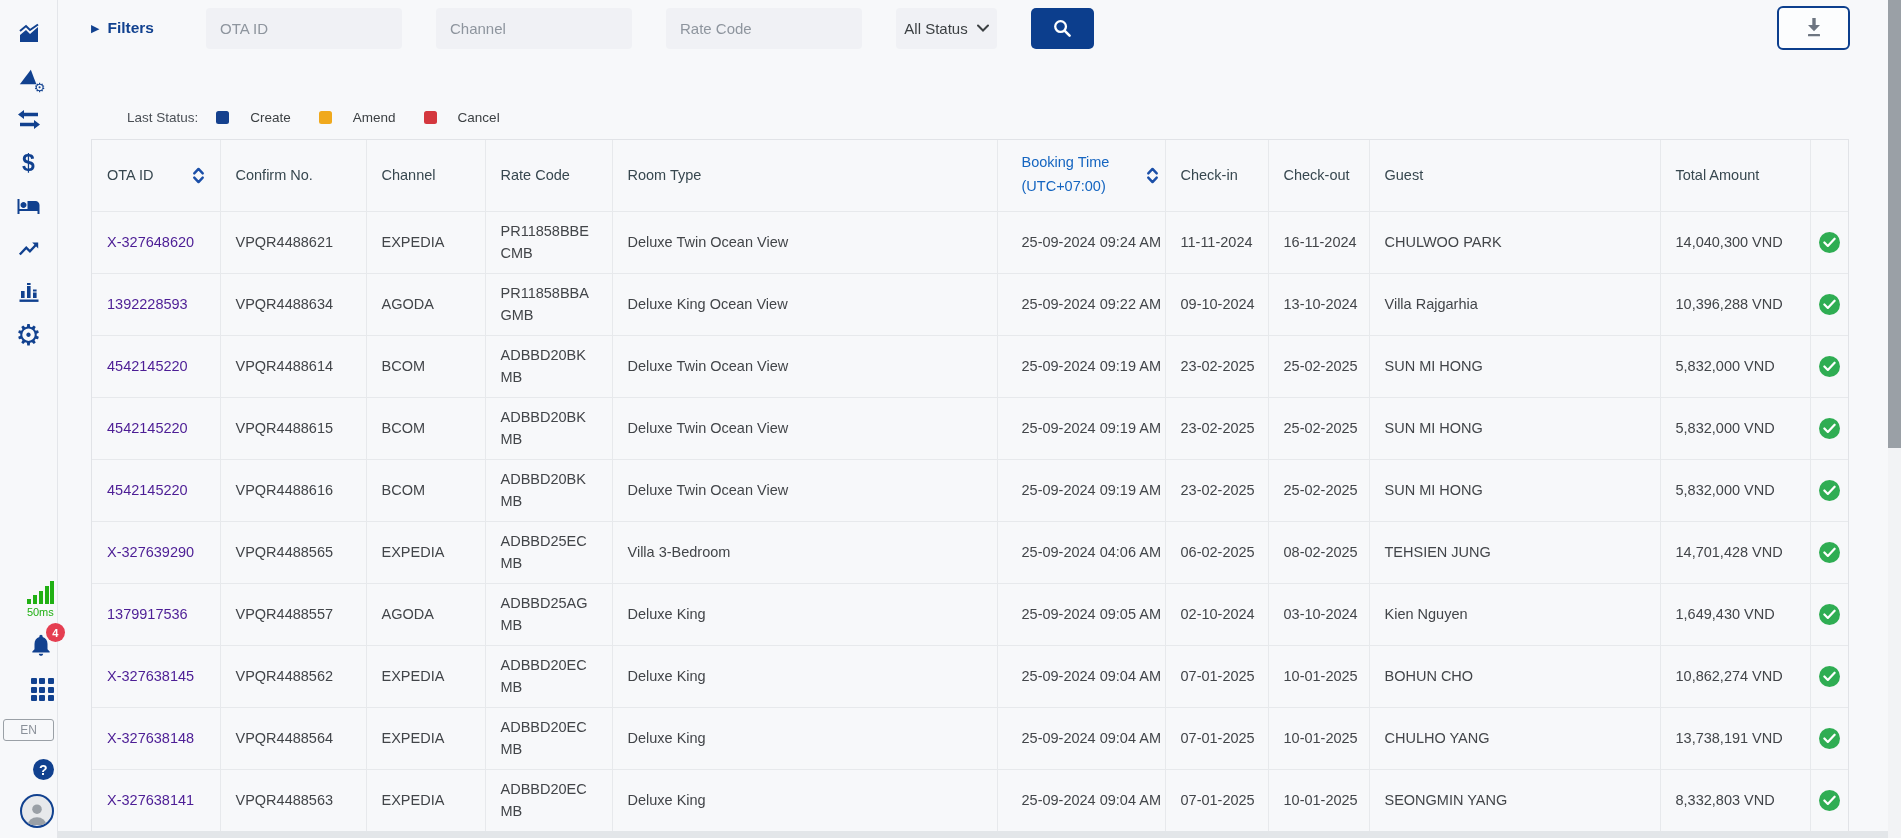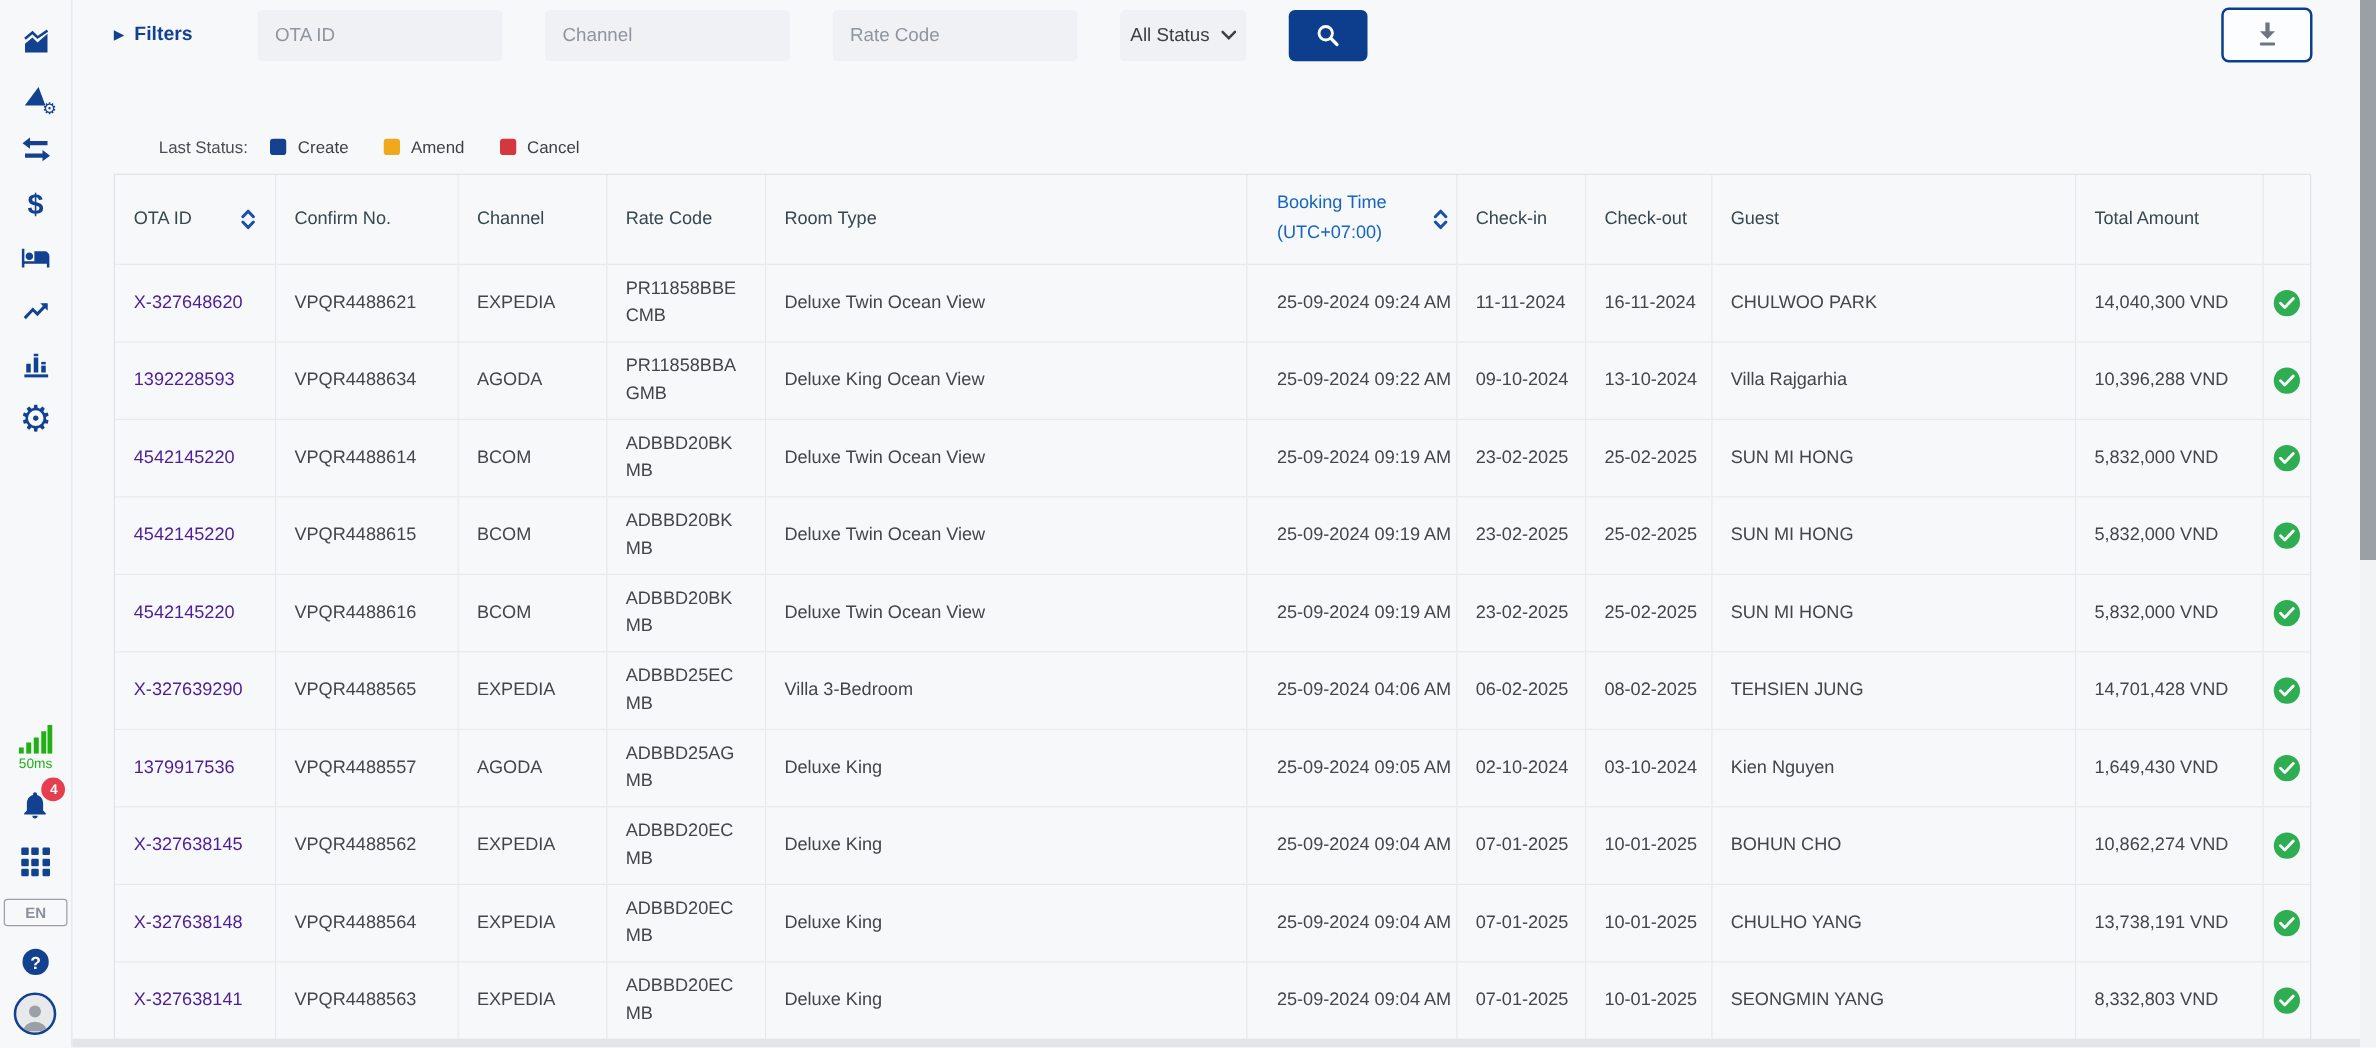--- a/index.html
+++ b/index.html
@@ -13,29 +13,29 @@
   .sidebar{
     width:58px;min-width:58px;background:#f7f8fa;border-right:1px solid #e4e6ea;
     display:flex;flex-direction:column;align-items:center;padding:20px 0 10px 0;box-sizing:border-box;
   }
   .side-icon{width:30px;height:28px;display:flex;align-items:center;justify-content:center;
     color:#11418f;margin-bottom:15px;cursor:pointer;position:relative;}
   .side-icon svg{display:block;}
   .dollar-glyph{font-size:23px;font-weight:bold;color:#11418f;line-height:1;}
   .gear-glyph{font-size:29px;color:#11418f;line-height:26px;font-family:"DejaVu Sans",sans-serif;}
   .mini-gear{position:absolute;right:-2px;bottom:-3px;font-size:13px;line-height:13px;color:#11418f;font-family:"DejaVu Sans",sans-serif;}
-  .side-bottom{margin-top:auto;display:flex;flex-direction:column;align-items:center;}
+  .side-bottom{margin-top:auto;display:flex;flex-direction:column;align-items:flex-end;}
   .latency{display:flex;flex-direction:column;align-items:center;margin-bottom:14px;}
   .latency-label{color:#21b014;font-size:11px;margin-top:2px;}
   .bell-wrap{position:relative;margin-bottom:16px;}
   .badge{position:absolute;top:-9px;right:-11px;background:#e53e51;color:#fff;border-radius:50%;
     width:19px;height:19px;font-size:11px;font-weight:bold;display:flex;align-items:center;justify-content:center;}
   .grid-icon{display:grid;grid-template-columns:repeat(3,6px);grid-template-rows:repeat(3,6px);gap:2.5px;margin-bottom:18px;cursor:pointer;}
   .grid-icon span{background:#11418f;border-radius:1px;}
-  .lang-box{border:1.5px solid #9aa0a6;border-radius:3px;color:#8a9099;font-size:12px;font-weight:bold;
+  .lang-box{border:1.5px solid #9aa0a6;border-radius:3px;color:#8a9099;font-size:12px;font-weight:normal;
     padding:3px 16px;margin-bottom:18px;cursor:pointer;background:#f7f8fa;}
   .help-circle{width:21px;height:21px;border-radius:50%;background:#11418f;color:#fff;font-size:14px;
     font-weight:bold;display:flex;align-items:center;justify-content:center;margin-bottom:14px;cursor:pointer;}
   .avatar{width:30px;height:30px;border-radius:50%;border:2px solid #11418f;background:#e7e9eb;
     display:flex;align-items:flex-end;justify-content:center;overflow:hidden;cursor:pointer;}
 
   
   .main{flex:1;position:relative;padding-left:33px;box-sizing:border-box;}
 
   .filter-bar{display:flex;align-items:center;margin-top:7px;height:42px;}
@@ -48,21 +48,21 @@
   .filter-input::placeholder{color:#8e959e;}
   .status-select{width:101px;height:41px;background:#f0f1f5;border-radius:4px;display:flex;align-items:center;
     justify-content:center;gap:9px;font-size:15px;color:#3c4043;cursor:pointer;margin-right:34px;}
   .search-btn{width:63px;height:41px;background:#0c3e8d;border:none;border-radius:5px;display:flex;
     align-items:center;justify-content:center;cursor:pointer;}
   .download-btn{margin-left:auto;margin-right:51px;width:73px;height:44px;background:#fcfdfe;
     border:2px solid #0c3e8d;border-radius:6px;display:flex;align-items:center;justify-content:center;cursor:pointer;}
 
   .legend{display:flex;align-items:center;margin-top:58px;height:20px;font-size:13.5px;color:#4a4f55;}
   .legend-title{margin-right:18px;margin-left:36px;}
-  .legend-item{display:flex;align-items:center;gap:9px;margin-right:28px;color:#3c4043;}
+  .legend-item{display:flex;align-items:center;gap:21px;margin-right:28px;color:#3c4043;}
   .swatch{width:13px;height:13px;border-radius:2.5px;display:inline-block;}
 
   
   .table-wrap{margin-top:12px;width:1758px;border:1px solid #e1e3e7;box-sizing:border-box;background:#f7f8fa;}
   table{border-collapse:collapse;table-layout:fixed;width:1756px;}
   th,td{border-right:1px solid #e7e9ec;border-bottom:1px solid #e7e9ec;padding:0 15px;
     text-align:left;vertical-align:middle;font-size:14.5px;color:#424549;box-sizing:border-box;overflow:hidden;}
   th:last-child,td:last-child{border-right:none;}
   thead th{height:71px;font-weight:normal;color:#37474f;font-size:14.5px;background:#f7f8fa;}
   tbody td{height:62px;background:#f7f8fa;}

